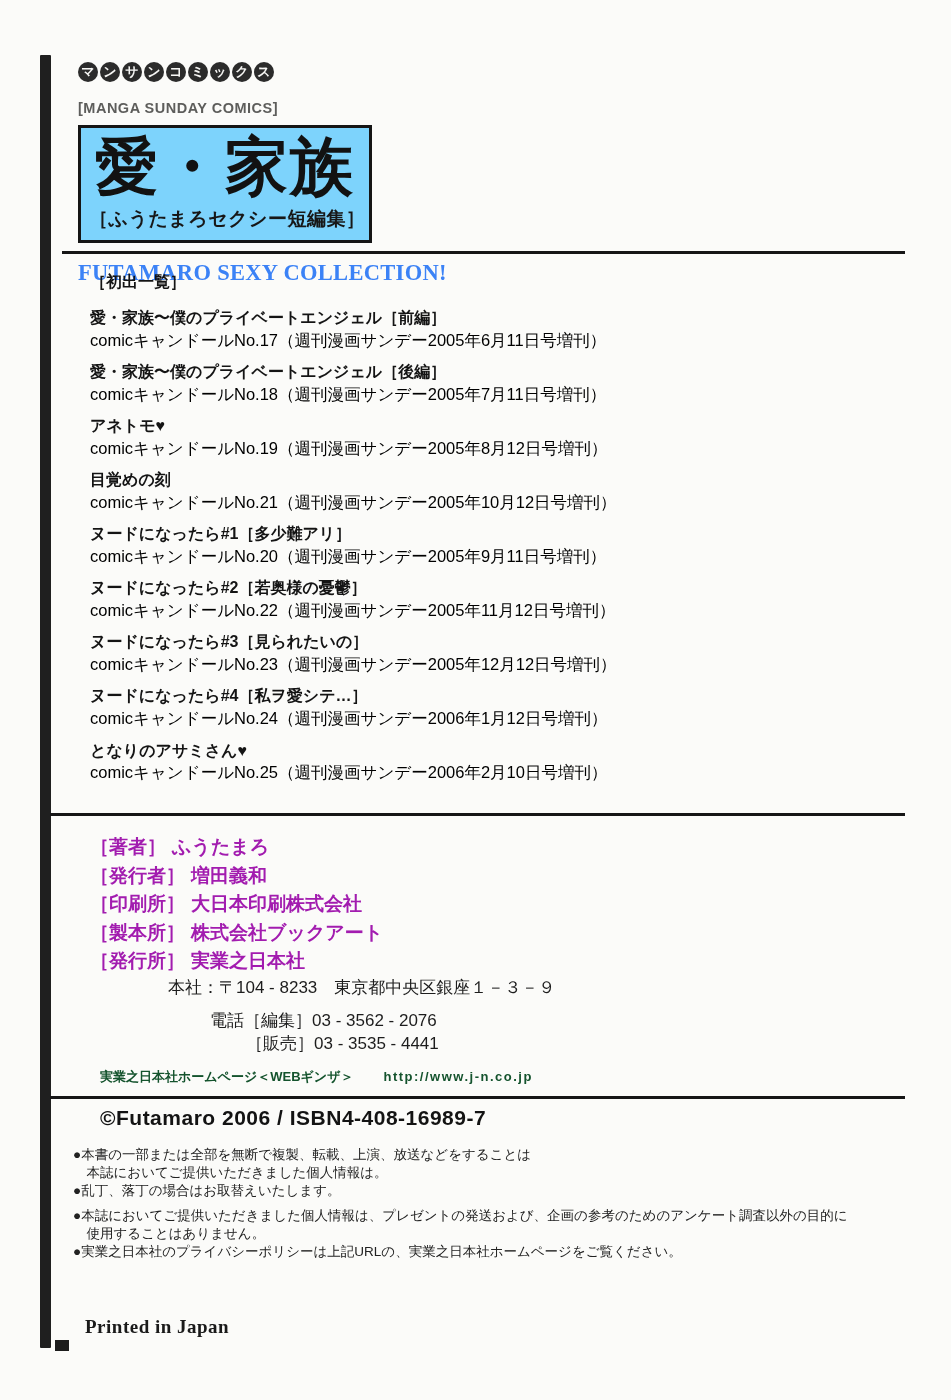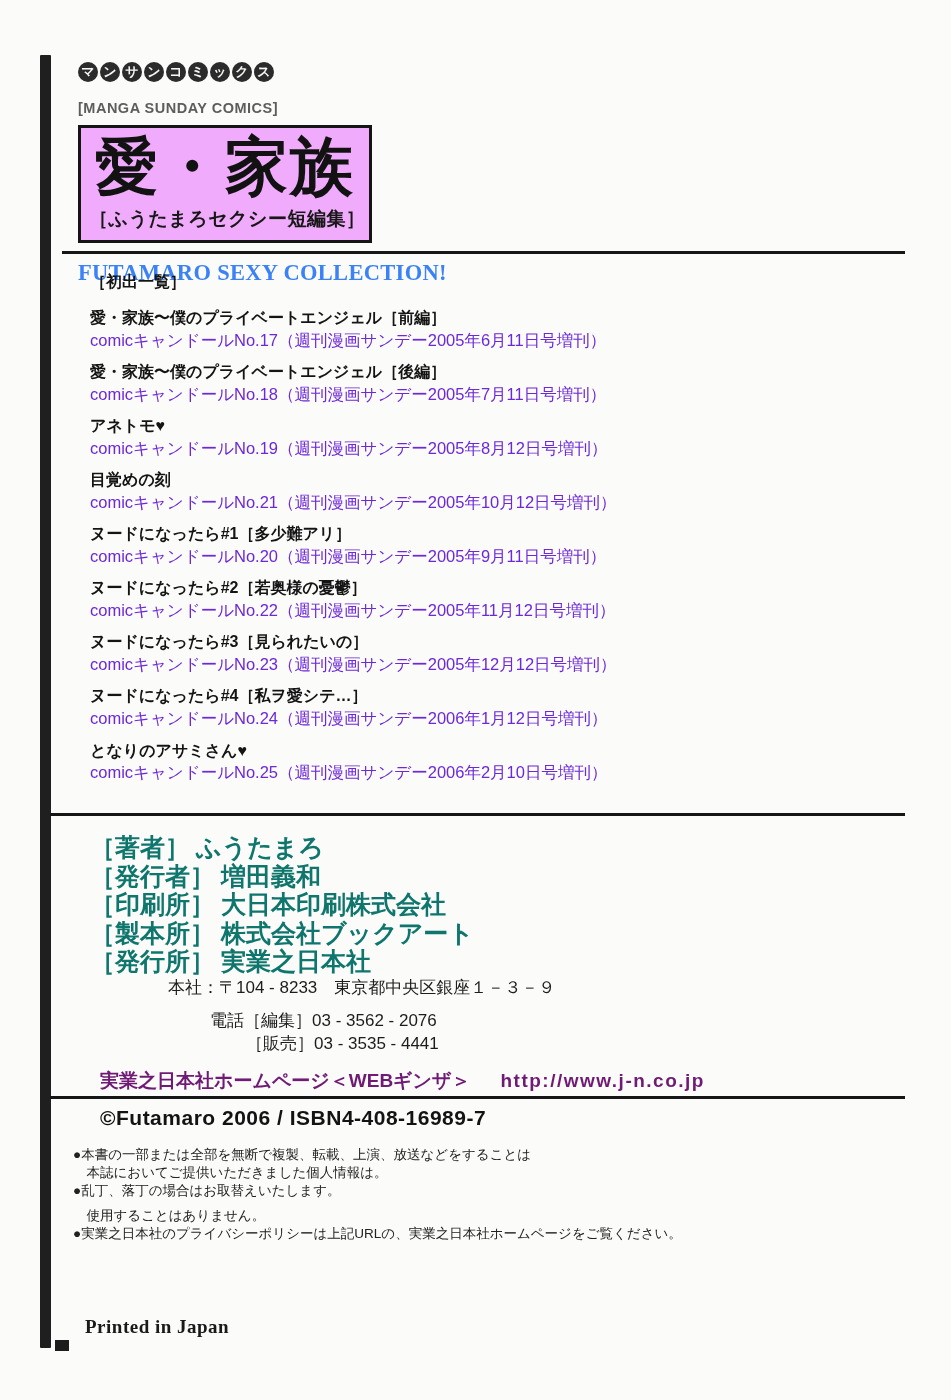--- a/index.html
+++ b/index.html
@@ -28,21 +28,21 @@
   .logo-subtitle{
     margin-top:18px;font-size:14.5px;letter-spacing:.5px;color:#5d5d5b;
     font-weight:bold;
   }
   .title-box{
     margin-top:9px;
     border:3px solid #151515;
     width:272px;
     padding:6px 8px 8px 8px;
     text-align:center;
-    background:#f0abfc;
+    background:#7dd3fc;
   }
   .book-title{
     font-family:"Liberation Serif","DejaVu Serif",serif;
     font-size:63px;font-weight:900;letter-spacing:2px;line-height:1.05;
     color:#121212;white-space:nowrap;
   }
   .book-subtitle{
     margin-top:6px;
     font-family:"Liberation Serif","DejaVu Serif",serif;
     font-size:19px;font-weight:bold;letter-spacing:.5px;color:#171717;
@@ -56,32 +56,32 @@
   
   .divider{position:absolute;background:#161616;}
   .divider-1{left:62px;top:251px;width:843px;height:3px;}
   .divider-2{left:50px;top:813px;width:855px;height:3px;}
   .divider-3{left:50px;top:1096px;width:855px;height:2.5px;}
   
   .pub-list{position:absolute;left:90px;top:272px;width:800px;}
   .pub-heading{font-size:16px;font-weight:bold;margin-bottom:15px;color:#141414;}
   .pub-entry{margin-bottom:11px;}
   .pub-title{font-size:16px;font-weight:bold;line-height:1.3;color:#141414;}
-  .pub-source{font-size:16.5px;line-height:1.35;color:#6d28d9;}
+  .pub-source{font-size:16.5px;line-height:1.35;color:#000000;}
   
   .credits{position:absolute;left:90px;top:833px;}
-  .credit-line{font-size:25px;font-weight:bold;line-height:28.5px;color:#0f766e;}
+  .credit-line{font-size:19px;font-weight:bold;line-height:28.5px;color:#a21caf;}
   .credit-role{margin-right:6px;}
   .address-block{position:absolute;left:168px;top:976px;font-size:17px;color:#1d1d1d;}
   .addr-line1{margin-bottom:10px;}
   .addr-line2{margin-left:42px;}
   .addr-line3{margin-left:78px;}
   .homepage-line{
     position:absolute;left:100px;top:1068px;
-    font-size:19px;font-weight:bold;color:#701a75;white-space:nowrap;
+    font-size:13px;font-weight:bold;color:#14532d;white-space:nowrap;
   }
   .homepage-url{margin-left:30px;letter-spacing:1.5px;}
   .copyright-line{
     position:absolute;left:100px;top:1106px;
     font-size:21px;font-weight:bold;letter-spacing:.5px;color:#131313;
   }
   
   .notices{position:absolute;left:73px;top:1146px;width:872px;}
   .notice-line{font-size:13.5px;line-height:18px;color:#222;}
   .notice-gap{height:7px;}
@@ -194,19 +194,20 @@
 
   <div class="divider divider-3"></div>
 
   <div class="copyright-line">©Futamaro 2006 / ISBN4-408-16989-7</div>
 
   <div class="notices">
     <div class="notice-line">●本書の一部または全部を無断で複製、転載、上演、放送などをすることは</div>
     <div class="notice-line">　本誌においてご提供いただきました個人情報は。</div>
     <div class="notice-line">●乱丁、落丁の場合はお取替えいたします。</div>
     <div class="notice-gap"></div>
+    <div class="notice-line">●本誌においてご提供いただきました個人情報は、プレゼントの発送および、企画の参考のためのアンケート調査以外の目的に</div>
     <div class="notice-line">　使用することはありません。</div>
     <div class="notice-line">●実業之日本社のプライバシーポリシーは上記URLの、実業之日本社ホームページをご覧ください。</div>
   </div>
 
   <div class="printed-in">Printed in Japan</div>
   <div class="spine-dot"></div>
 </div>
 
 </body></html>

